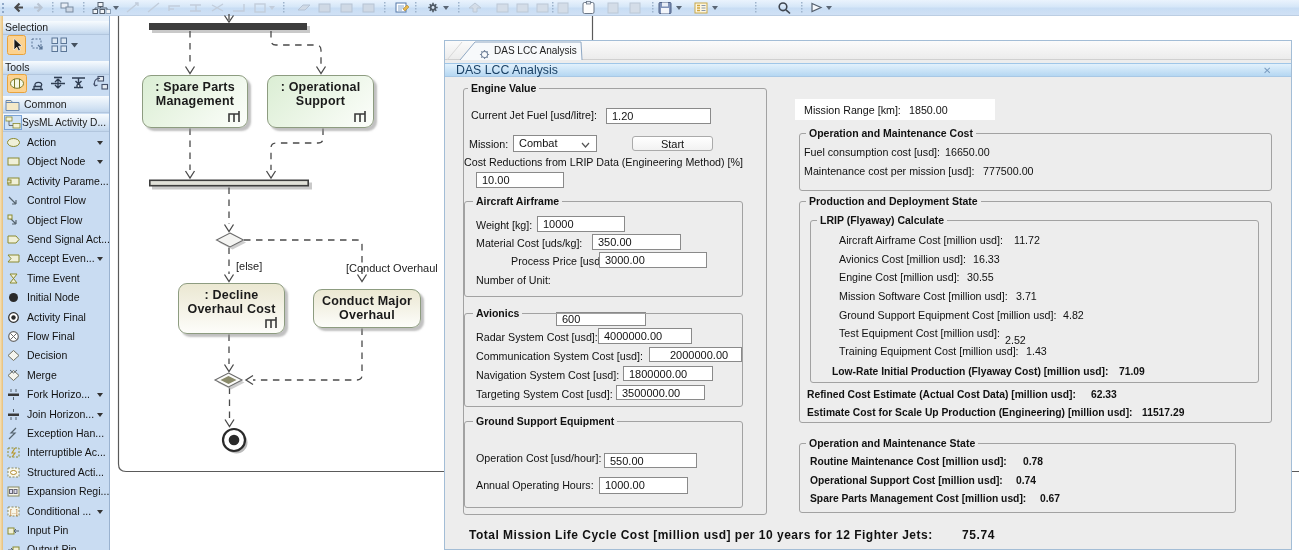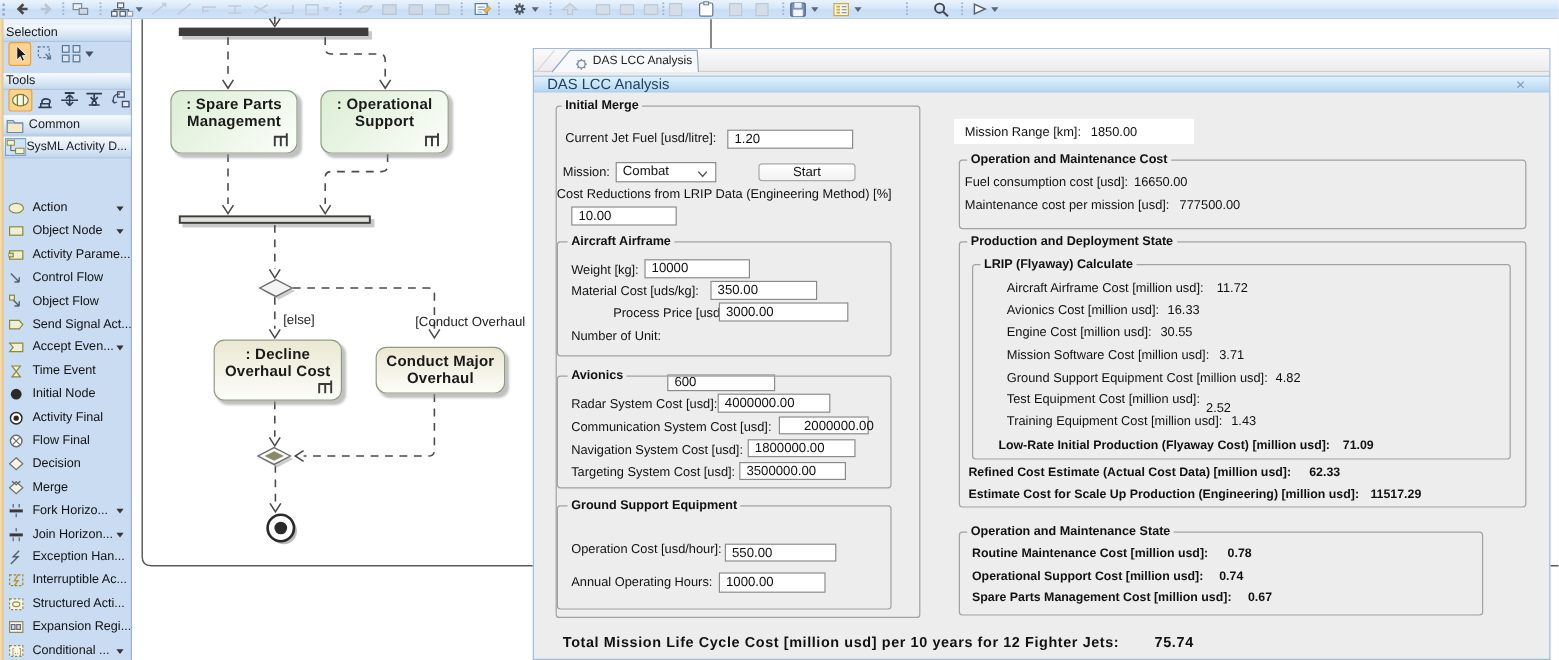--- a/index.html
+++ b/index.html
@@ -11,21 +11,21 @@
 #toolbar { left:0; top:0; width:1299px; height:16px;
   background:linear-gradient(#eaf3fd 0%, #d6e7f8 45%, #c8ddf4 55%, #d0e1f5 100%);
   border-bottom:1px solid #bccee3; }
 
 
 #lpanel { left:0; top:16px; width:110px; height:534px; background:#c9dcf2; border-right:1px solid #9ab2cf; }
 #ledge { left:0; top:16px; width:3px; height:534px; background:linear-gradient(90deg,#f5e2b8,#e8bf7a); }
 .phead { position:absolute; left:3px; width:106px; height:14px;
   background:linear-gradient(#f7fbfe, #cfe0f2 80%, #c2d6ec);
   border-bottom:1px solid #b2c6de; color:#1a1a1a; font-size:10.5px; line-height:13px; padding-left:2px; }
-.pitem { position:absolute; left:3px; width:106px; height:19px; font-size:10.5px; line-height:19px; color:#111; white-space:nowrap; overflow:hidden;margin-top:31px; }
+.pitem { position:absolute; left:3px; width:106px; height:19px; font-size:10.5px; line-height:19px; color:#111; white-space:nowrap; overflow:hidden; }
 .pitem .txt { position:absolute; left:24px; top:0; }
 .pitem .ico { position:absolute; left:4px; top:3px; }
 .pitem .dd { position:absolute; left:94px; top:8px; width:0; height:0;
   border-left:3.5px solid transparent; border-right:3.5px solid transparent; border-top:4px solid #333; }
 
 
 #canvas { left:111px; top:16px; width:1188px; height:534px; background:#ffffff; }
 
 
 .node { position:absolute; border:1.2px solid #8d9c80; border-radius:9px;
@@ -486,21 +486,21 @@
         <circle cx="6" cy="6" r="3.4"></circle>
         <path d="M6 1 V2.6 M6 9.4 V11 M1 6 H2.6 M9.4 6 H11 M2.5 2.5 L3.6 3.6 M8.4 8.4 L9.5 9.5 M2.5 9.5 L3.6 8.4 M8.4 3.6 L9.5 2.5"></path>
       </g>
     </svg>
   </div>
   <div style="position:absolute;left:49px;top:4px;font-size:10px;color:#222;">DAS LCC Analysis</div>
   <div id="titlebar">DAS LCC Analysis</div>
   <div style="position:absolute;left:818px;top:24px;font-size:10px;color:#7a9cc0;">✕</div>
 
   <div class="grp" style="left:18px;top:47px;width:304px;height:427px;">
-    <span class="legend" style="left:4px;">Initial Merge</span>
+    <span class="legend" style="left:4px;">Engine Value</span>
   </div>
   <div class="lbl" style="left:26px;top:68px;">Current Jet Fuel [usd/litre]:</div>
   <div class="tin" style="left:161px;top:67px;width:105px;height:16px;">1.20</div>
   <div class="lbl" style="left:24px;top:97px;">Mission:</div>
   <div class="tin" style="left:68px;top:94px;width:84px;height:17px;">Combat
     <svg width="9" height="6" style="position:absolute;right:6px;top:6px" viewBox="0 0 9 6">
         <path d="M1 1 L4.5 5 L8 1" stroke="#555" stroke-width="1.2" fill="none"></path>
       </svg>
   </div>
   <div class="tin" style="left:187px;top:95px;width:81px;height:15px;border-color:#aaa;border-radius:3px;background:linear-gradient(#ffffff,#f2f2f2);text-align:center;padding-left:0;">Start</div>
@@ -518,21 +518,21 @@
   <div class="tin" style="left:154px;top:211px;width:108px;height:16px;">3000.00</div>
   <div class="lbl" style="left:31px;top:233px;">Number of Unit:</div>
   <div class="tin" style="left:111px;top:231px;width:90px;height:14px;line-height:12px;margin-top:40px;">600</div>
 
   <div class="grp" style="left:19px;top:272px;width:279px;height:94px;">
     <span class="legend" style="left:8px;">Avionics</span>
   </div>
   <div class="lbl" style="left:31px;top:290px;">Radar System Cost [usd]:</div>
   <div class="tin" style="left:153px;top:287px;width:94px;height:16px;">4000000.00</div>
   <div class="lbl" style="left:31px;top:309px;">Communication System Cost [usd]:</div>
-  <div class="tin" style="left:204px;top:306px;width:75px;height:15px;padding-left:20px;">2000000.00</div>
+  <div class="tin" style="left:204px;top:306px;width:93px;height:15px;padding-left:20px;">2000000.00</div>
   <div class="lbl" style="left:31px;top:328px;">Navigation System Cost [usd]:</div>
   <div class="tin" style="left:178px;top:325px;width:90px;height:15px;">1800000.00</div>
   <div class="lbl" style="left:31px;top:347px;">Targeting System Cost [usd]:</div>
   <div class="tin" style="left:171px;top:344px;width:89px;height:15px;">3500000.00</div>
 
   <div class="grp" style="left:19px;top:380px;width:279px;height:87px;">
     <span class="legend" style="left:8px;">Ground Support Equipment</span>
   </div>
   <div class="lbl" style="left:31px;top:411px;">Operation Cost [usd/hour]:</div>
   <div class="tin" style="left:159px;top:412px;width:93px;height:15px;">550.00</div>

